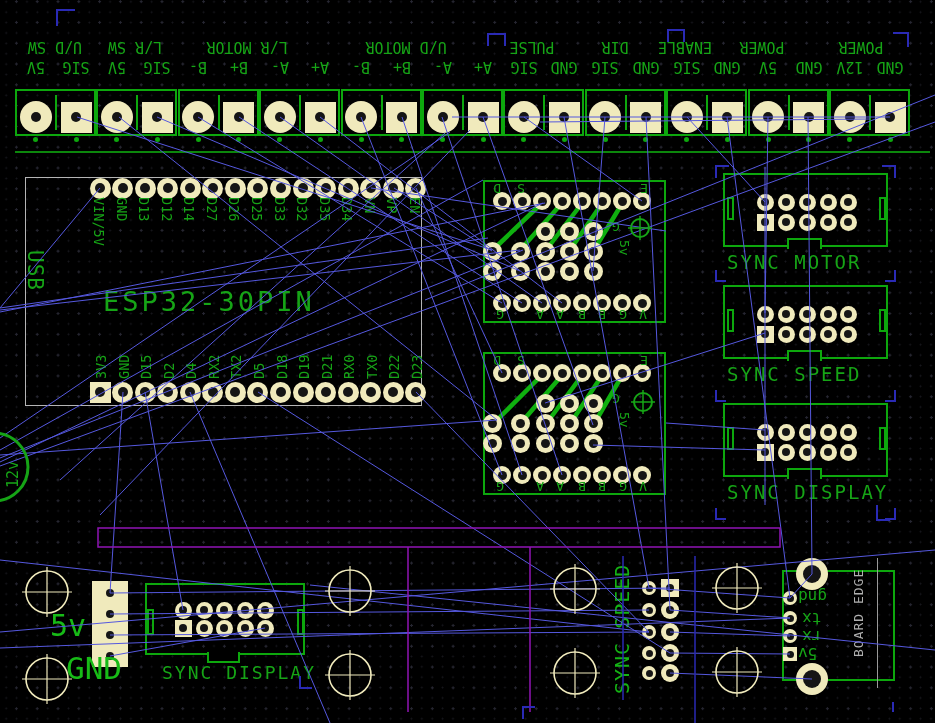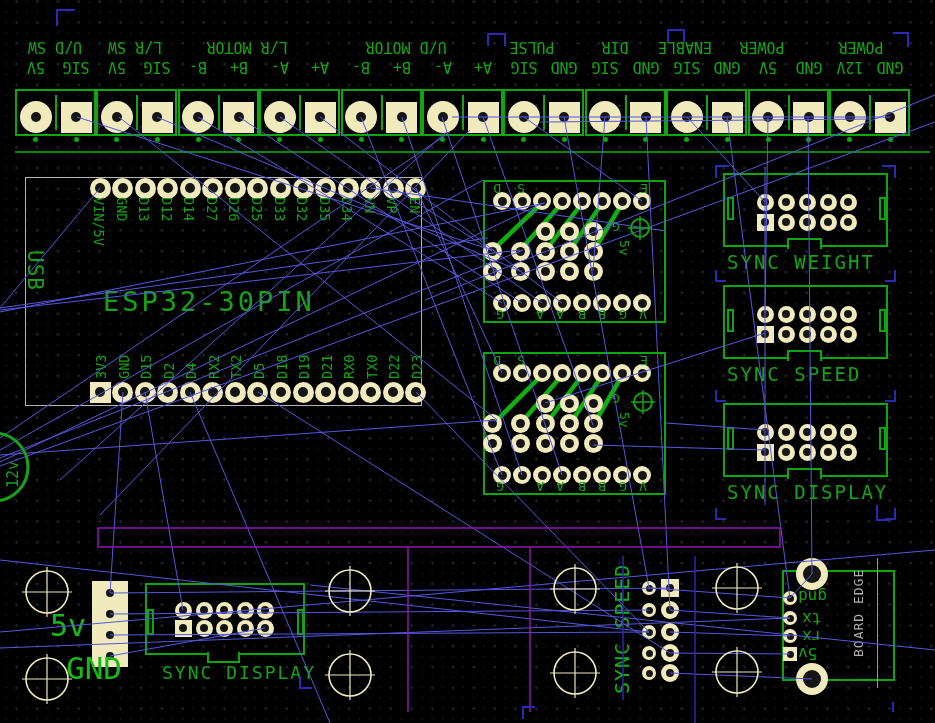--- a/index.html
+++ b/index.html
@@ -531,21 +531,21 @@
       </div>
       <div style="position: absolute; left: 819.5px; top: 213.5px; width: 17px; height: 17px; background: rgb(240, 234, 188); border-radius: 50%;">
         <div style="position: absolute; left: 4.5px; top: 4.5px; width: 8px; height: 8px; background: rgb(21, 21, 21); border-radius: 50%;"></div>
       </div>
       <div style="position: absolute; left: 839.5px; top: 193.5px; width: 17px; height: 17px; background: rgb(240, 234, 188); border-radius: 50%;">
         <div style="position: absolute; left: 4.5px; top: 4.5px; width: 8px; height: 8px; background: rgb(21, 21, 21); border-radius: 50%;"></div>
       </div>
       <div style="position: absolute; left: 839.5px; top: 213.5px; width: 17px; height: 17px; background: rgb(240, 234, 188); border-radius: 50%;">
         <div style="position: absolute; left: 4.5px; top: 4.5px; width: 8px; height: 8px; background: rgb(21, 21, 21); border-radius: 50%;"></div>
       </div>
-      <div style="position: absolute; left: 727px; top: 251px; font-size: 19px; letter-spacing: 2px; color: rgb(22, 164, 22); white-space: nowrap;">SYNC WEIGHT</div>
+      <div style="position: absolute; left: 727px; top: 251px; font-size: 19px; letter-spacing: 2px; color: rgb(22, 164, 22); white-space: nowrap;">SYNC MOTOR</div>
       <div style="position: absolute; left: 723px; top: 285px; width: 165px; height: 74px; border: 2px solid rgb(13, 167, 13); box-sizing: border-box;"></div>
       <div style="position: absolute; left: 727px; top: 309px; width: 7px; height: 23px; border: 2px solid rgb(13, 167, 13); box-sizing: border-box;"></div>
       <div style="position: absolute; left: 879px; top: 309px; width: 7px; height: 23px; border: 2px solid rgb(13, 167, 13); box-sizing: border-box;"></div>
       <div style="position: absolute; left: 787px; top: 350px; width: 35px; height: 11px; background: rgb(0, 0, 0); border-top: 2px solid rgb(13, 167, 13); border-left: 2px solid rgb(13, 167, 13); border-right: 2px solid rgb(13, 167, 13); box-sizing: border-box; z-index: 4;"></div>
       <div style="position: absolute; left: 756.5px; top: 305.5px; width: 17px; height: 17px; background: rgb(240, 234, 188); border-radius: 50%;">
         <div style="position: absolute; left: 4.5px; top: 4.5px; width: 8px; height: 8px; background: rgb(21, 21, 21); border-radius: 50%;"></div>
       </div>
       <div style="position: absolute; left: 756.5px; top: 325.5px; width: 17px; height: 17px; background: rgb(240, 234, 188);">
         <div style="position: absolute; left: 4.5px; top: 4.5px; width: 8px; height: 8px; background: rgb(21, 21, 21); border-radius: 50%;"></div>
       </div>

